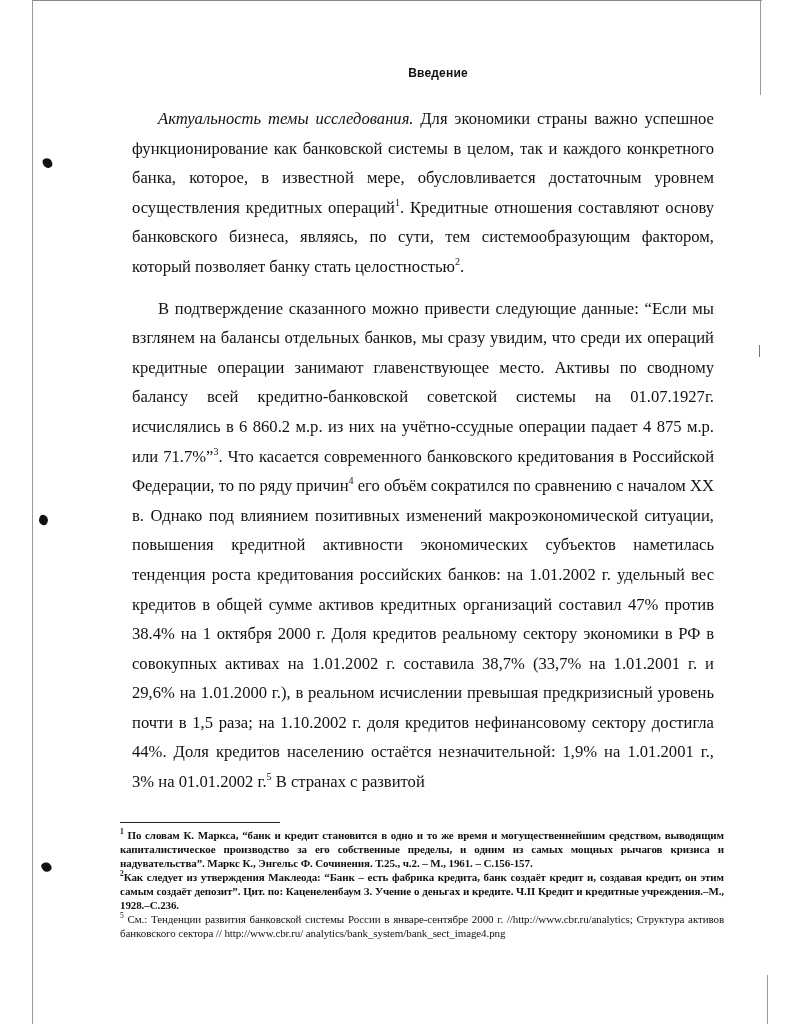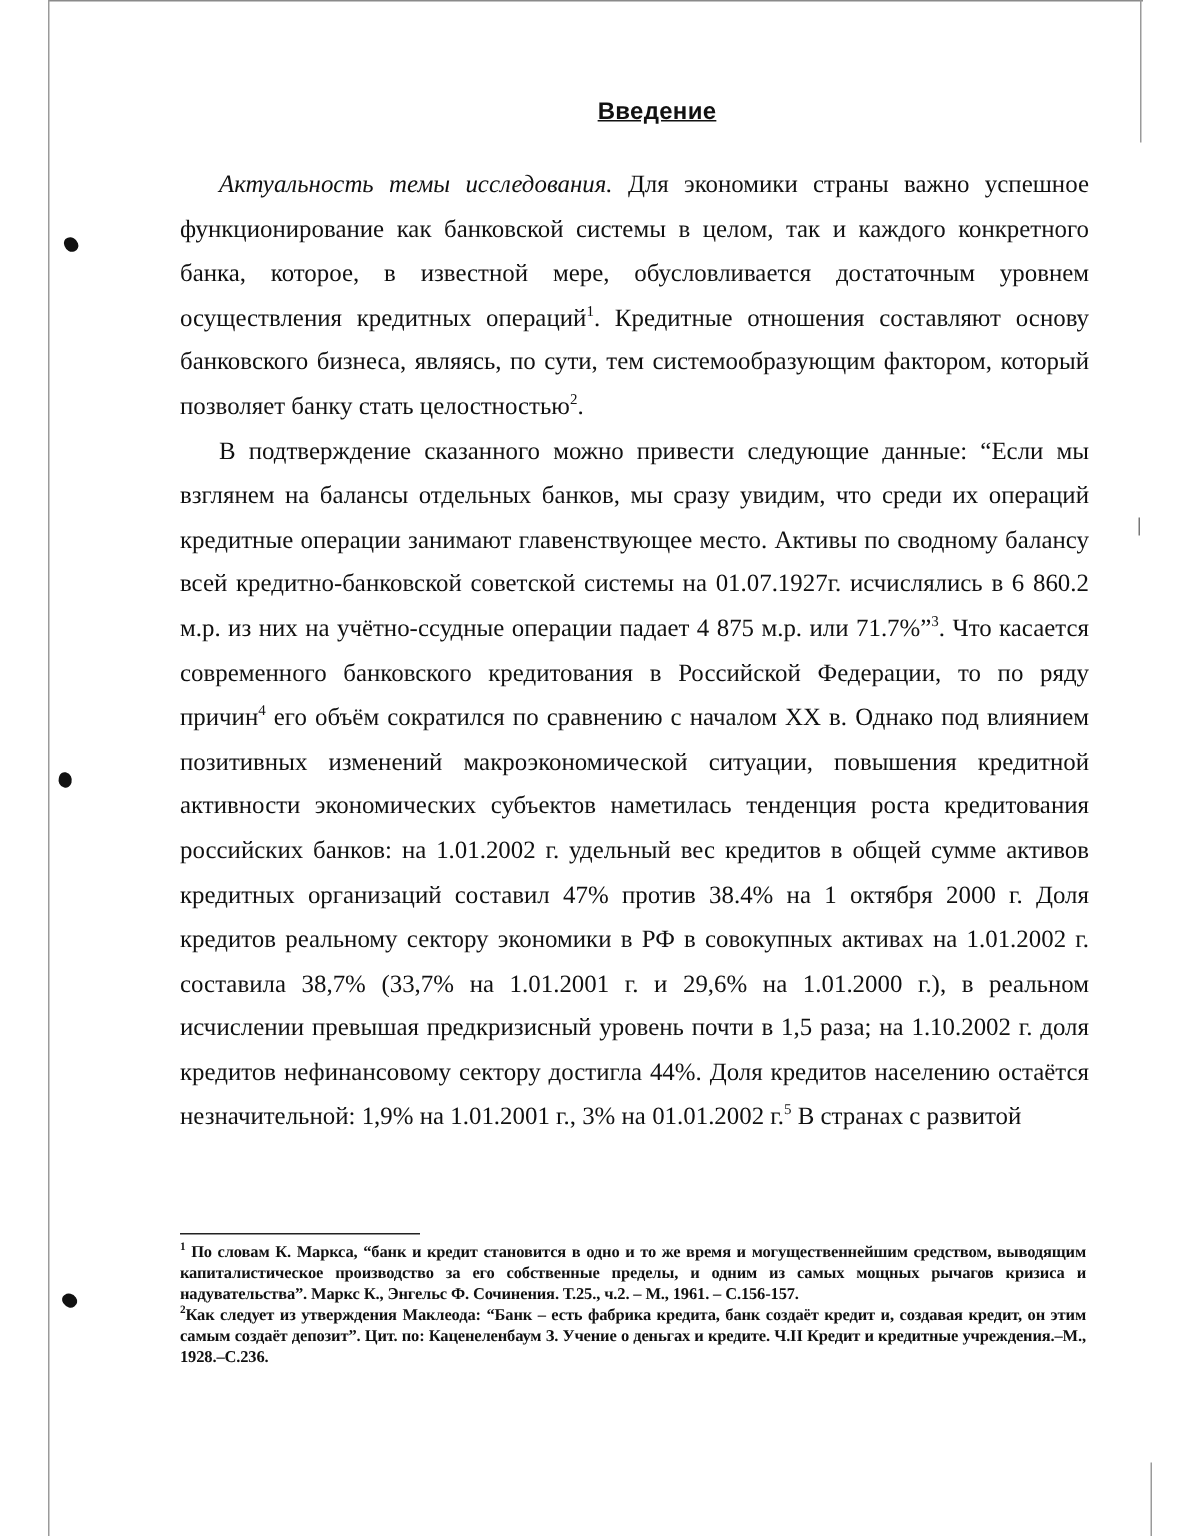--- a/index.html
+++ b/index.html
@@ -48,33 +48,32 @@
 
   .page {
     position: absolute;
     left: 120px;
     top: 66px;
     width: 606px;
   }
   .title {
     font-family: "Liberation Sans", "DejaVu Sans", sans-serif;
     font-weight: bold;
-    font-size: 16px;
+    font-size: 12px;
     text-align: center;
     margin: 0 0 24px 0;
     padding-left: 30px;
     letter-spacing: 0.2px;
-    text-decoration: underline;
   }
   .para {
     font-size: 16.6px;
     line-height: 29.6px;
     text-align: justify;
     text-indent: 26px;
-    margin: 0;
+    margin: 12px;
   }
   .para .ital { font-style: italic; }
   sup {
     font-size: 10px;
     line-height: 0;
     vertical-align: super;
   }
 
   .footnotes {
     position: absolute;
@@ -116,13 +115,14 @@
 
   <p class="para"><span class="ital">Актуальность темы исследования.</span><span> Для экономики страны важно успешное функционирование как банковской системы в целом, так и каждого конкретного банка, которое, в известной мере, обусловливается достаточным уровнем осуществления кредитных операций</span><sup>1</sup><span>. Кредитные отношения составляют основу банковского бизнеса, являясь, по сути, тем системообразующим фактором, который позволяет банку стать целостностью</span><sup>2</sup><span>.</span></p>
 
   <p class="para"><span>В подтверждение сказанного можно привести следующие данные: “Если мы взглянем на балансы отдельных банков, мы сразу увидим, что среди их операций кредитные операции занимают главенствующее место. Активы по сводному балансу всей кредитно-банковской советской системы на 01.07.1927г. исчислялись в 6 860.2 м.р. из них на учётно-ссудные операции падает 4 875 м.р. или 71.7%”</span><sup>3</sup><span>. Что касается современного банковского кредитования в Российской Федерации, то по ряду причин</span><sup>4</sup><span> его объём сократился по сравнению с началом XX в. Однако под влиянием позитивных изменений макроэкономической ситуации, повышения кредитной активности экономических субъектов наметилась тенденция роста кредитования российских банков: на 1.01.2002 г. удельный вес кредитов в общей сумме активов кредитных организаций составил 47% против  38.4% на 1 октября 2000 г. Доля кредитов реальному сектору экономики в РФ в совокупных активах на 1.01.2002 г. составила 38,7% (33,7% на 1.01.2001 г. и 29,6% на 1.01.2000 г.), в реальном исчислении превышая предкризисный уровень почти в 1,5 раза; на 1.10.2002 г. доля кредитов нефинансовому сектору достигла 44%. Доля кредитов населению остаётся незначительной: 1,9% на 1.01.2001 г., 3% на 01.01.2002 г.</span><sup>5</sup><span> В странах с развитой</span></p>
 </div>
 
 <div class="footnotes">
   <div class="fn-rule"></div>
   <p class="fn"><sup>1</sup><span> По словам К. Маркса, “банк и кредит становится в одно и то же время и могущественнейшим средством, выводящим капиталистическое производство за его собственные пределы, и одним из самых мощных рычагов кризиса и надувательства”.  Маркс К., Энгельс Ф. Сочинения. Т.25., ч.2. – М., 1961. – С.156-157.</span></p>
   <p class="fn"><sup>2</sup><span>Как следует из утверждения Маклеода: “Банк – есть фабрика кредита, банк создаёт кредит и, создавая кредит, он этим самым создаёт депозит”. Цит. по: Каценеленбаум З. Учение о деньгах и кредите. Ч.II Кредит и кредитные учреждения.–М., 1928.–С.236.</span></p>
+  <p class="fn regular"><sup>5</sup><span> См.: Тенденции развития банковской системы России в январе-сентябре 2000 г. //http://www.cbr.ru/analytics; Структура активов банковского сектора // http://www.cbr.ru/ analytics/bank_system/bank_sect_image4.png</span></p>
 </div>
 
 </body></html>

